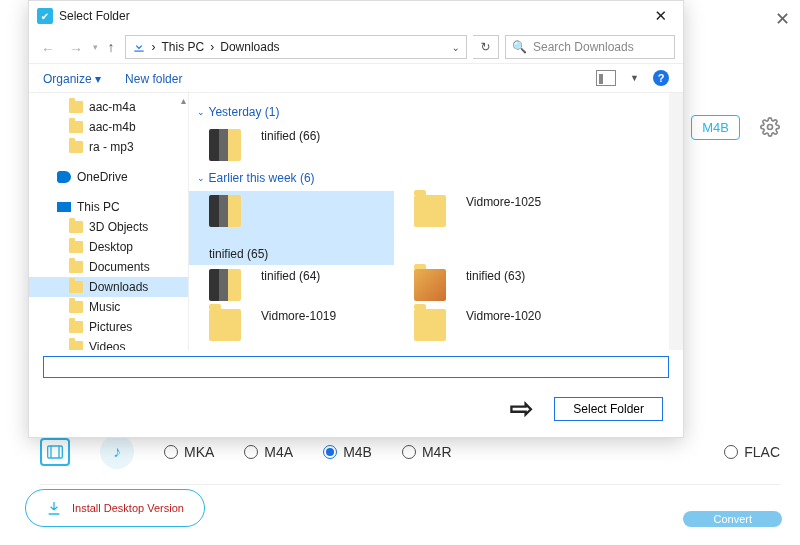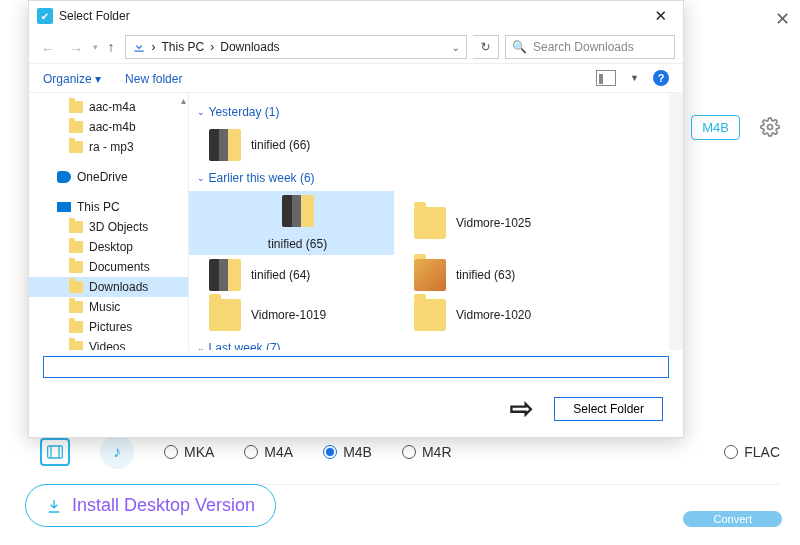--- a/index.html
+++ b/index.html
@@ -9,21 +9,21 @@
   .bg-close { position: absolute; top: 8px; right: 10px; font-size: 18px; color: #666; cursor: pointer; }
   .bg-m4b { border: 1px solid #2cb5e8; color: #2cb5e8; padding: 4px 10px; border-radius: 4px; font-size: 13px; position: absolute; right: 60px; top: 115px; }
   .bg-gear { position: absolute; right: 20px; top: 117px; color: #777; }
   .bg-bottom-formats { position: absolute; left: 40px; right: 20px; top: 435px; display: flex; align-items: center; gap: 30px; border-bottom: 1px solid #eee; padding-bottom: 15px; }
   .bg-icon-sq { width: 30px; height: 28px; border: 2px solid #2cb5e8; display: flex; align-items: center; justify-content: center; color: #2cb5e8; border-radius: 4px; }
   .bg-icon-circ { width: 34px; height: 34px; border-radius: 50%; background: #e8f6fc; display: flex; align-items: center; justify-content: center; color: #2cb5e8; font-size: 16px; }
   .radio-item { display: flex; align-items: center; gap: 6px; font-size: 14px; color: #333; }
   .radio { width: 14px; height: 14px; border-radius: 50%; border: 1.5px solid #555; display: inline-block; position: relative; }
   .radio.sel { border-color: #1a73e8; }
   .radio.sel::after { content: ""; position: absolute; width: 8px; height: 8px; background: #1a73e8; border-radius: 50%; top: 1.5px; left: 1.5px; }
-  .install-btn { position: absolute; left: 25px; bottom: 18px; border: 1.5px solid #2cb5e8; border-radius: 22px; padding: 10px 20px; color: #8b5cf6; display: flex; align-items: center; gap: 10px; font-size: 18px; cursor: pointer; }
+  .install-btn { position: absolute; left: 25px; bottom: 18px; border: 1.5px solid #2cb5e8; border-radius: 22px; padding: 10px 20px; color: #b91c1c; display: flex; align-items: center; gap: 10px; font-size: 11px; cursor: pointer; }
   .convert-btn { position: absolute; right: 18px; bottom: 18px; background: #7ec8f0; color: #fff; border-radius: 22px; padding: 2px 30px; font-size: 11px; cursor: pointer; }
 
   
   .dialog { position: absolute; left: 28px; top: 0; width: 656px; height: 438px; background: #fff; border: 1px solid #ddd; box-shadow: 0 4px 20px rgba(0,0,0,0.2); display: flex; flex-direction: column; }
   .dlg-title { display: flex; align-items: center; padding: 4px 8px; font-size: 12px; }
   .dlg-title-icon { width: 16px; height: 16px; background: #2cb5e8; display: inline-flex; align-items: center; justify-content: center; color: #fff; font-size: 10px; margin-right: 6px; border-radius: 2px; }
   .dlg-close { margin-left: auto; font-size: 15px; padding: 2px 8px; cursor: pointer; }
   .dlg-nav { display: flex; align-items: center; padding: 4px 8px; gap: 6px; border-bottom: 1px solid #eee; }
   .nav-arrow { color: #aaa; font-size: 14px; padding: 2px 4px; }
   .nav-up { color: #555; font-size: 14px; padding: 2px 4px; }
@@ -45,21 +45,21 @@
   .tree-node.sel { background: #cde8ff; }
   .tn-icon { width: 14px; height: 12px; display: inline-block; }
   .folder-ic { background: #f7d774; border-radius: 1px; position: relative; }
   .folder-ic::before { content: ""; position: absolute; top: -3px; left: 0; width: 6px; height: 3px; background: #f7d774; border-radius: 1px 1px 0 0; }
   .onedrive-ic { background: #0078d4; border-radius: 3px 6px 6px 3px; }
   .pc-ic { background: #0078d4; width: 14px; height: 10px; border: 1px solid #0078d4; }
   .content { flex: 1; overflow-y: auto; padding: 6px 4px 6px 0; position: relative; }
   .section-head { color: #1a5fbf; font-size: 12px; padding: 6px 8px; display: flex; align-items: center; gap: 4px; }
   .section-head .chev { font-size: 9px; }
   .items-row { display: flex; flex-wrap: wrap; }
-  .item { width: 205px; display: flex; align-items: center; gap: 10px; padding: 4px 8px 4px 20px; cursor: pointer; }
+  .item { width: 205px; display: flex; gap: 20px; padding: 4px 8px 4px 20px; cursor: pointer; }
   .item.sel { background: #cde8ff; flex-direction: column; }
   .item-thumb { width: 32px; height: 32px; background: #f7d774; border-radius: 2px; position: relative; display: flex; align-items: center; justify-content: center; }
   .item-thumb::before { content: ""; position: absolute; top: -5px; left: 0; width: 12px; height: 5px; background: #f7d774; border-radius: 2px 2px 0 0; }
   .item-thumb.dark { background: linear-gradient(90deg, #333 0 30%, #666 30% 60%, #f7d774 60% 100%); }
   .item-thumb.dark::before { display: none; }
   .item-thumb.photo { background: linear-gradient(135deg, #e8b050, #d07030); }
   .scroll-track { position: absolute; right: 0; top: 0; bottom: 0; width: 14px; background: #f4f4f4; }
   .dlg-footer { padding: 6px 14px; display: flex; align-items: center; gap: 8px; }
   .dlg-footer label { font-size: 12px; padding-left: 90px; }
   .folder-input { flex: 1; border: 1px solid #1a73e8; height: 22px; padding: 0 4px; outline: none; }

